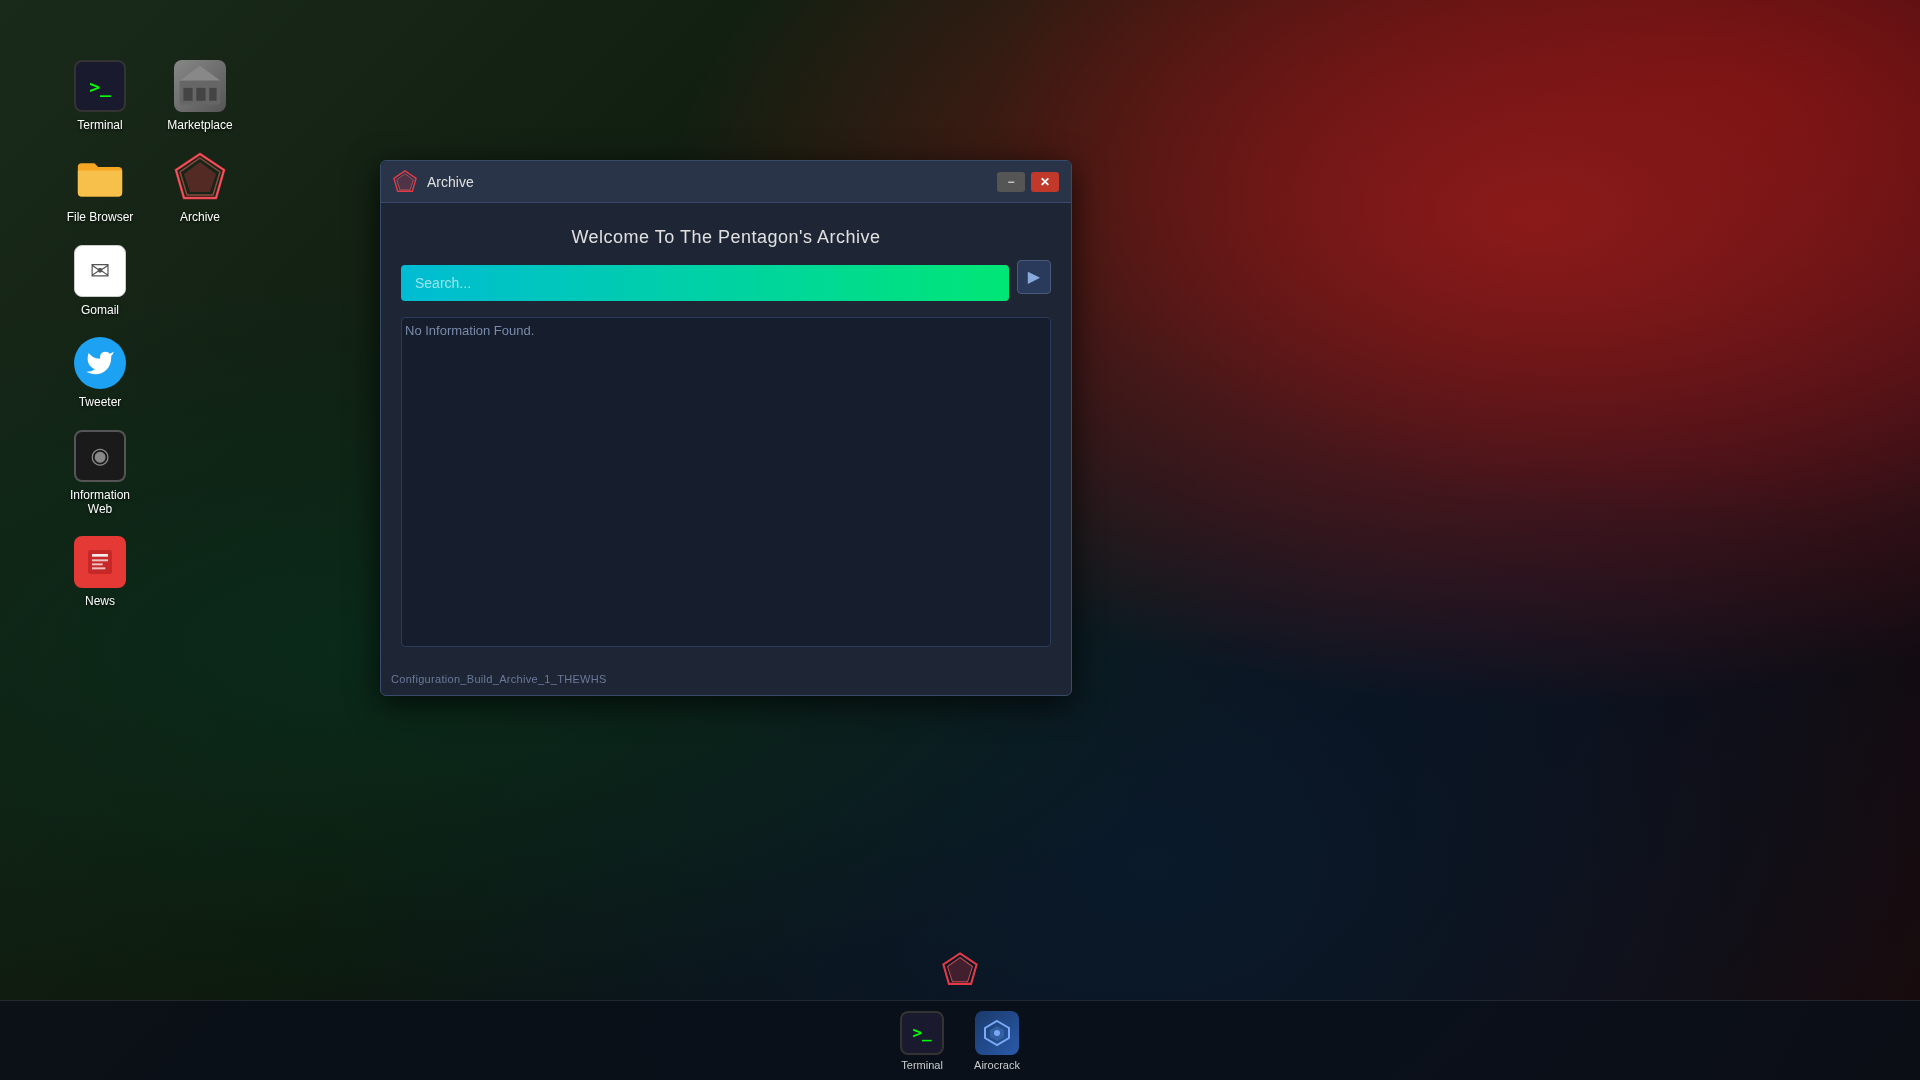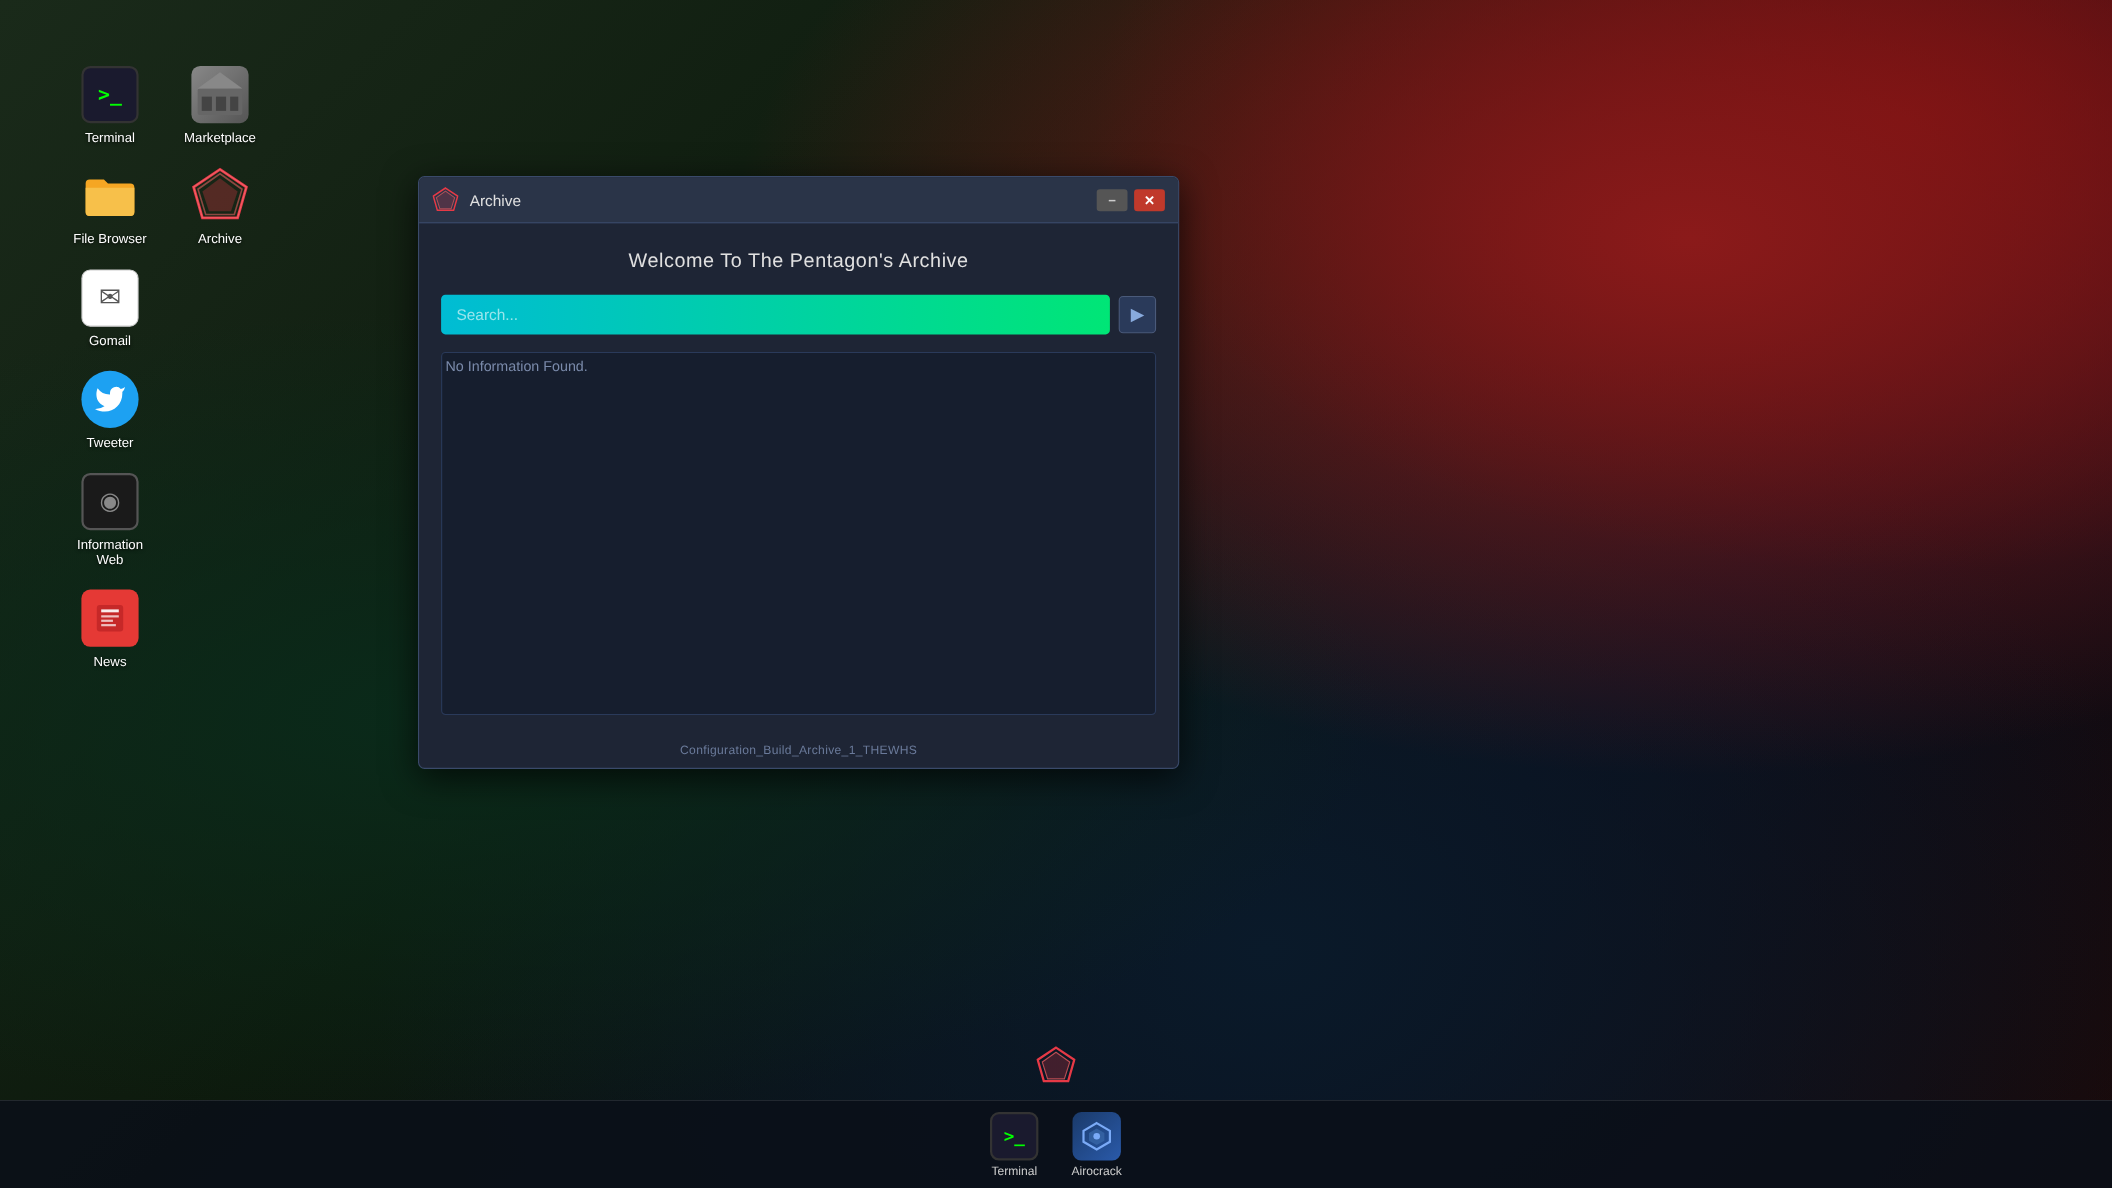--- a/index.html
+++ b/index.html
@@ -184,41 +184,42 @@
 
     .window-content {
       padding: 24px 20px 16px;
     }
 
     .welcome-title {
       text-align: center;
       color: #e0e0e0;
       font-size: 18px;
       font-weight: 400;
-      margin-bottom: 20px;
+      margin-bottom: 4px;
       letter-spacing: 0.5px;
     }
 
     .search-row {
       display: flex;
       align-items: center;
       gap: 8px;
       margin-bottom: 16px;
     }
 
     .search-input {
       flex: 1;
       height: 36px;
       border: none;
       border-radius: 4px;
       background: linear-gradient(90deg, #00bcd4, #00e676);
       color: rgba(255,255,255,0.7);
       font-size: 14px;
       padding: 0 14px;
       outline: none;
+      margin-top: 13px;
     }
 
     .search-input::placeholder {
       color: rgba(255,255,255,0.6);
     }
 
     .search-btn {
       width: 34px;
       height: 34px;
       background: #2a3a5a;
@@ -239,21 +240,21 @@
       padding: 3px;
       border: 1px solid #2a3a5a;
     }
 
     .no-info-text {
       color: #7a8aaa;
       font-size: 13px;
     }
 
     .window-footer {
-      text-align: center;
+      text-align: left;
       padding: 10px;
       color: #6a7a9a;
       font-size: 11px;
       letter-spacing: 0.3px;
     }
 
     
     .taskbar {
       position: absolute;
       bottom: 0;

